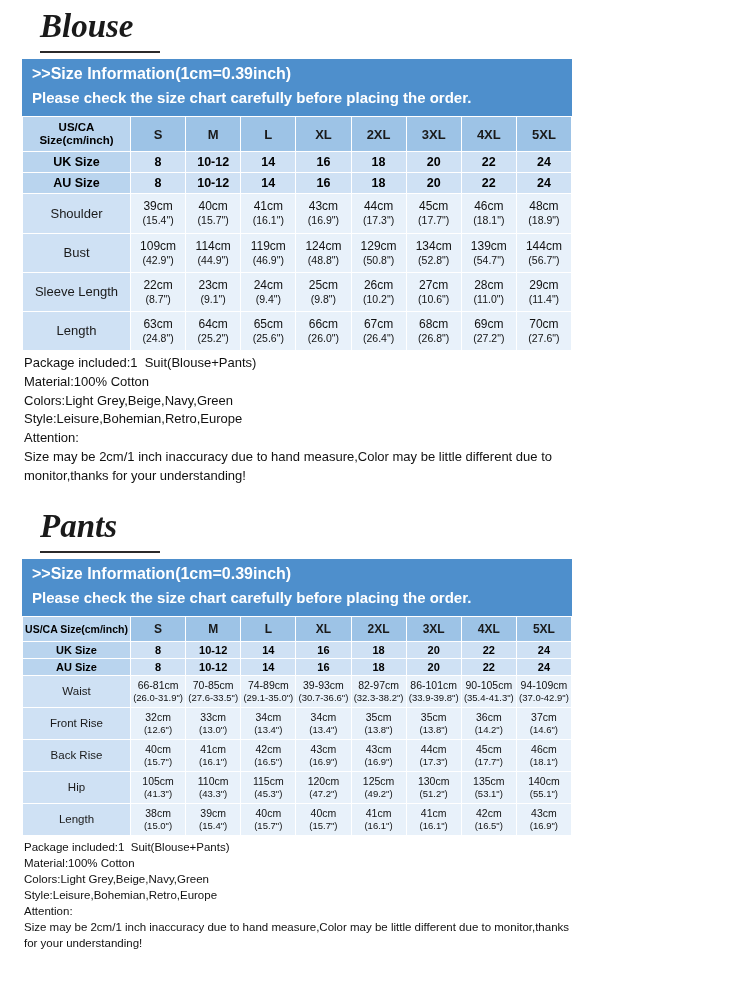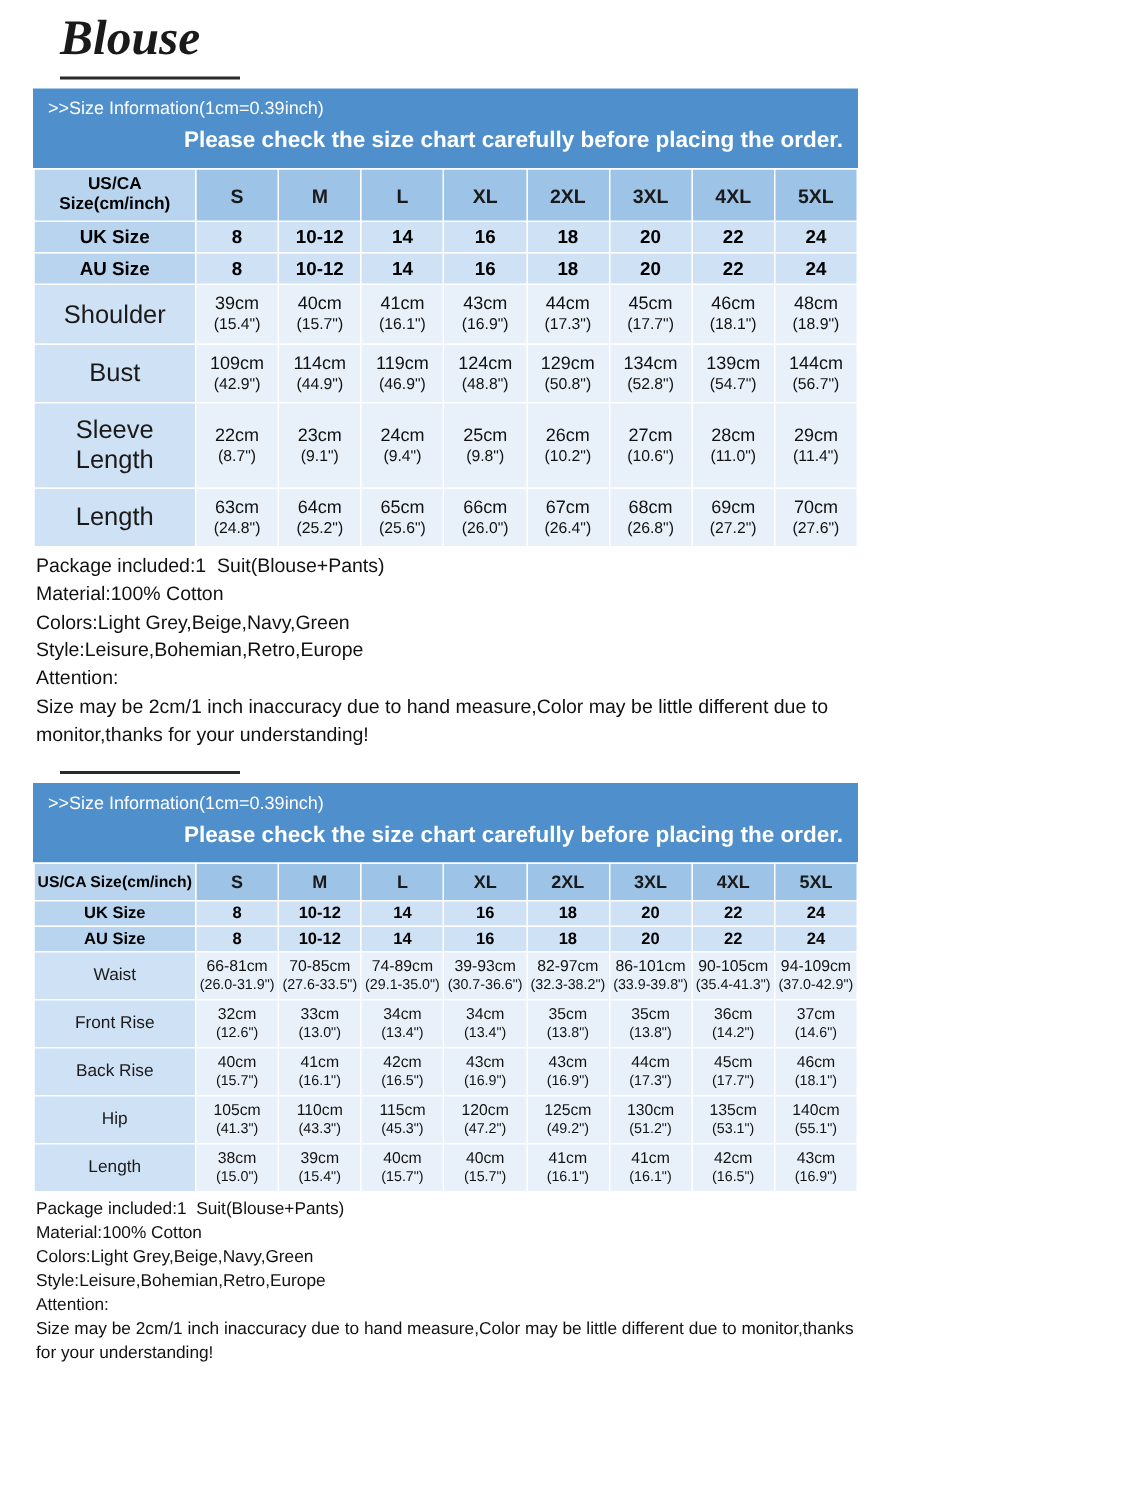--- a/index.html
+++ b/index.html
@@ -32,29 +32,28 @@
     background: #2a2a2a;
     margin: 0 0 6px 18px;
     width: 120px;
   }
 
   .banner {
     background: #4e8fcc;
     color: #ffffff;
   }
   .banner .line1 {
-    font-size: 12px;
-    font-weight: normal;
+    font-size: 16px;
+    font-weight: bold;
     padding: 6px 10px 2px 10px;
   }
   .banner .line2 {
     font-size: 15px;
     font-weight: bold;
     padding: 4px 10px 10px 10px;
-    text-align: right;
   }
 
   table.size {
     border-collapse: collapse;
     width: 100%;
     table-layout: fixed;
   }
   table.size td, table.size th {
     border: 1px solid #ffffff;
     text-align: center;
@@ -83,21 +82,21 @@
     padding: 3px 2px;
   }
   .sub-val {
     background: #cfe1f4;
     font-weight: bold;
     font-size: 12.5px;
     padding: 3px 2px;
   }
   .row-label {
     background: #cfe1f4;
-    font-size: 17px;
+    font-size: 13px;
     color: #1a1a1a;
     padding: 8px 2px;
   }
   .data-cell {
     background: #e8f1fa;
     font-size: 12px;
     color: #111;
     padding: 5px 1px;
     line-height: 1.25;
   }
@@ -239,20 +238,21 @@
       <div>Style:Leisure,Bohemian,Retro,Europe</div>
       <div>Attention:</div>
       <div>Size may be 2cm/1 inch inaccuracy due to hand measure,Color may be little different due to monitor,thanks for your understanding!</div>
     </div>
   </div>
 
   <div class="gap"></div>
 
   <div class="section compact">
 
+    <div class="section-title">Pants</div>
     <div class="title-underline"></div>
 
     <div class="banner">
       <div class="line1">&gt;&gt;Size Information(1cm=0.39inch)</div>
       <div class="line2">Please check the size chart carefully before placing the order.</div>
     </div>
 
     <table class="size">
       <colgroup>
         <col style="width:108px">

